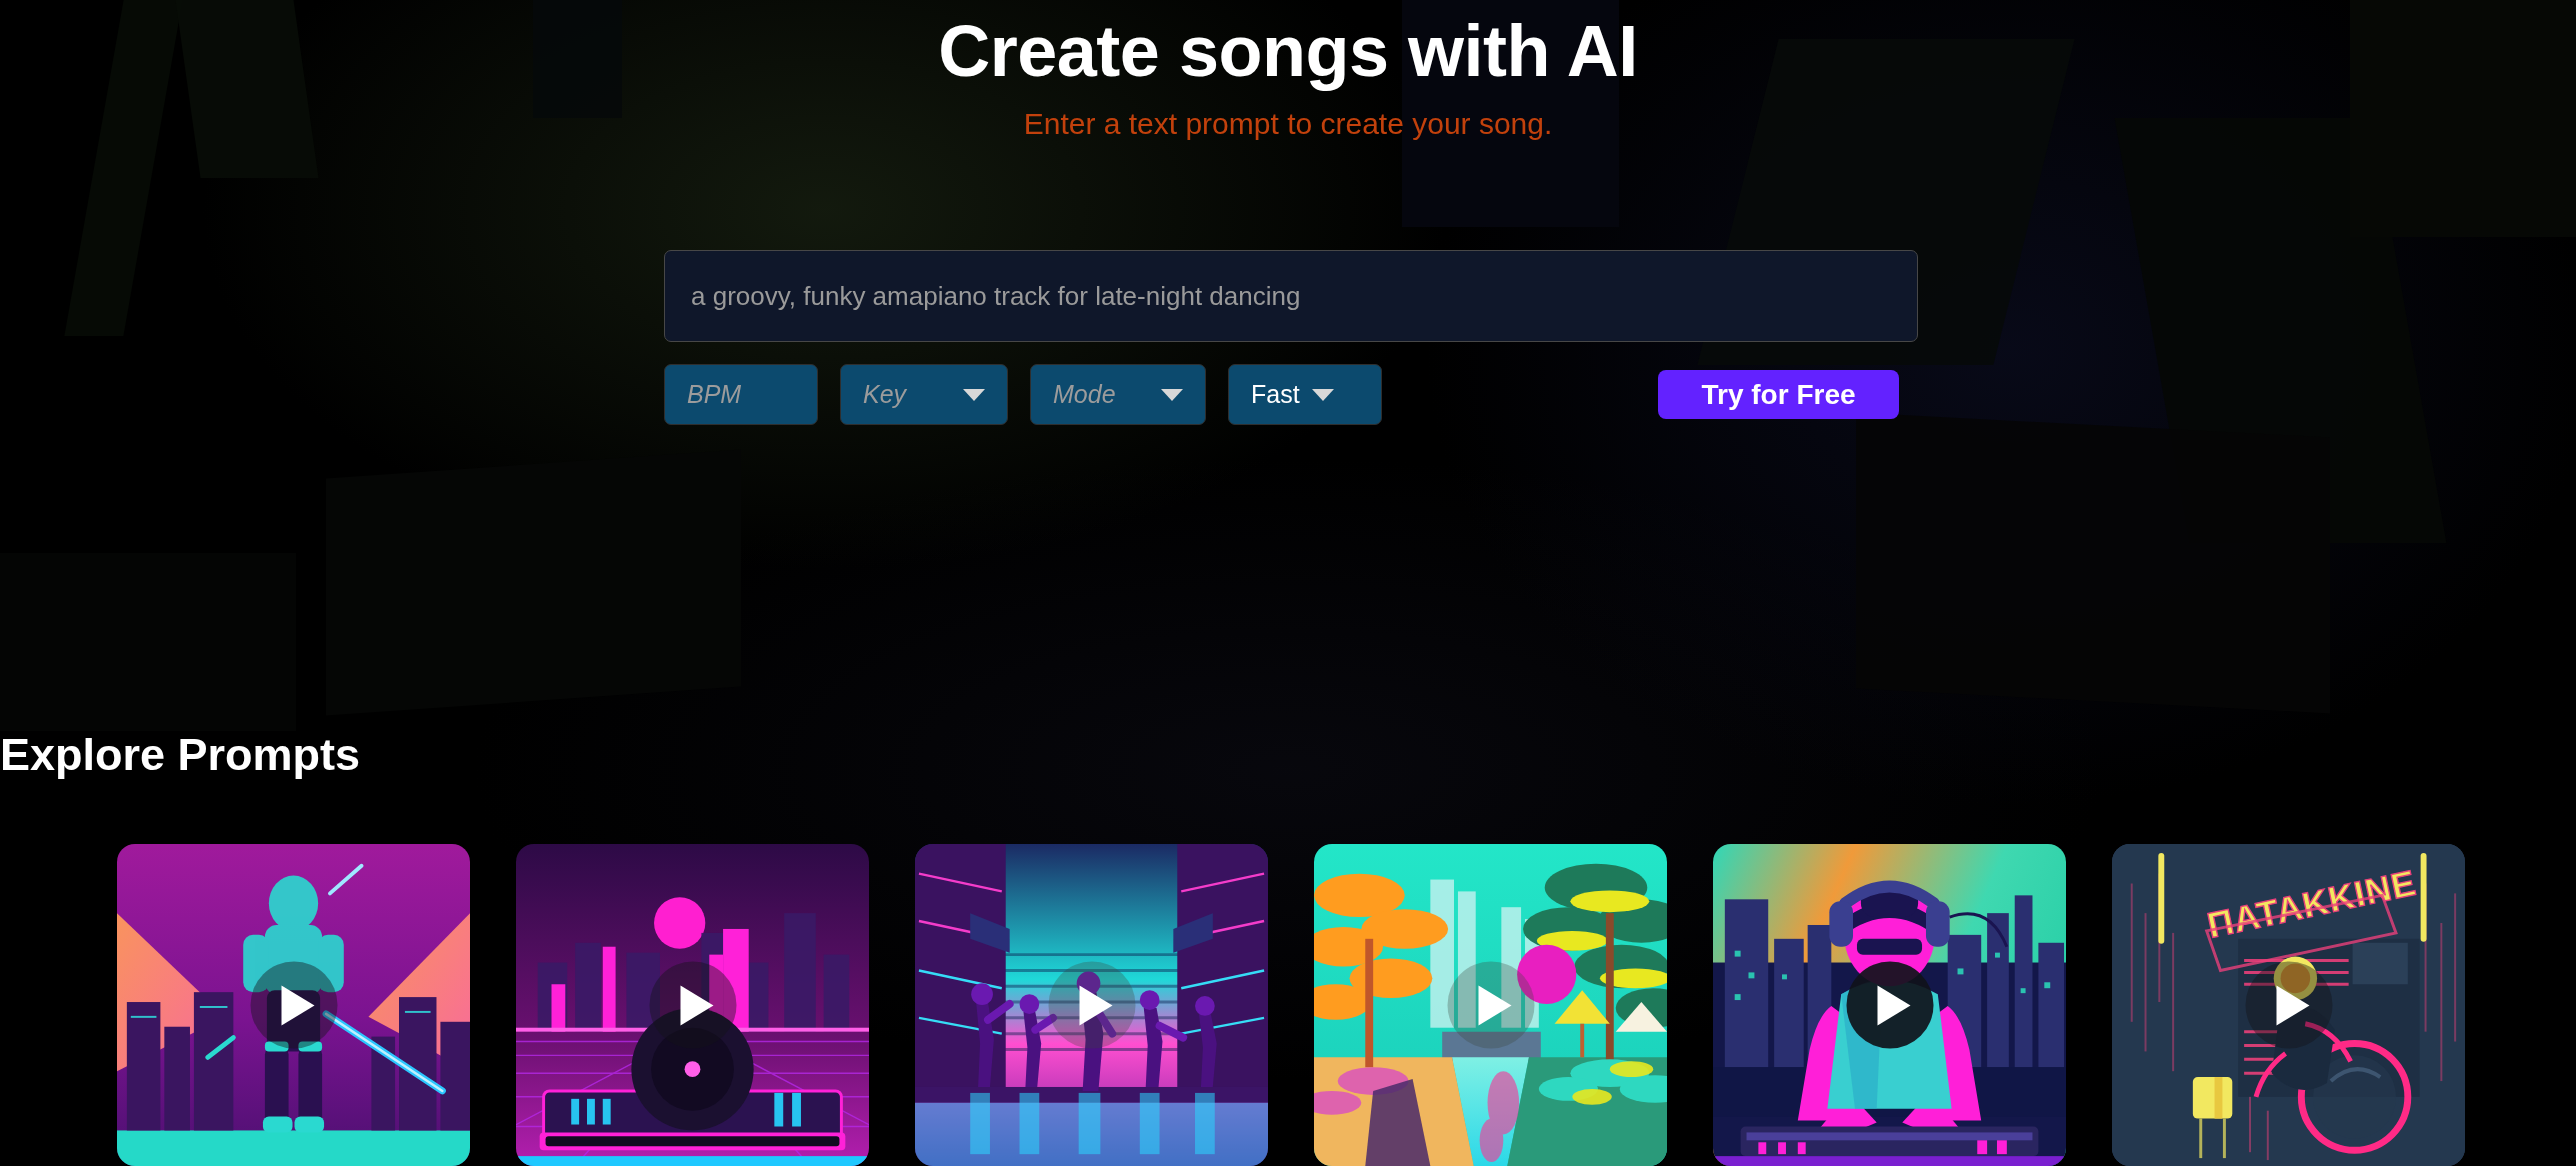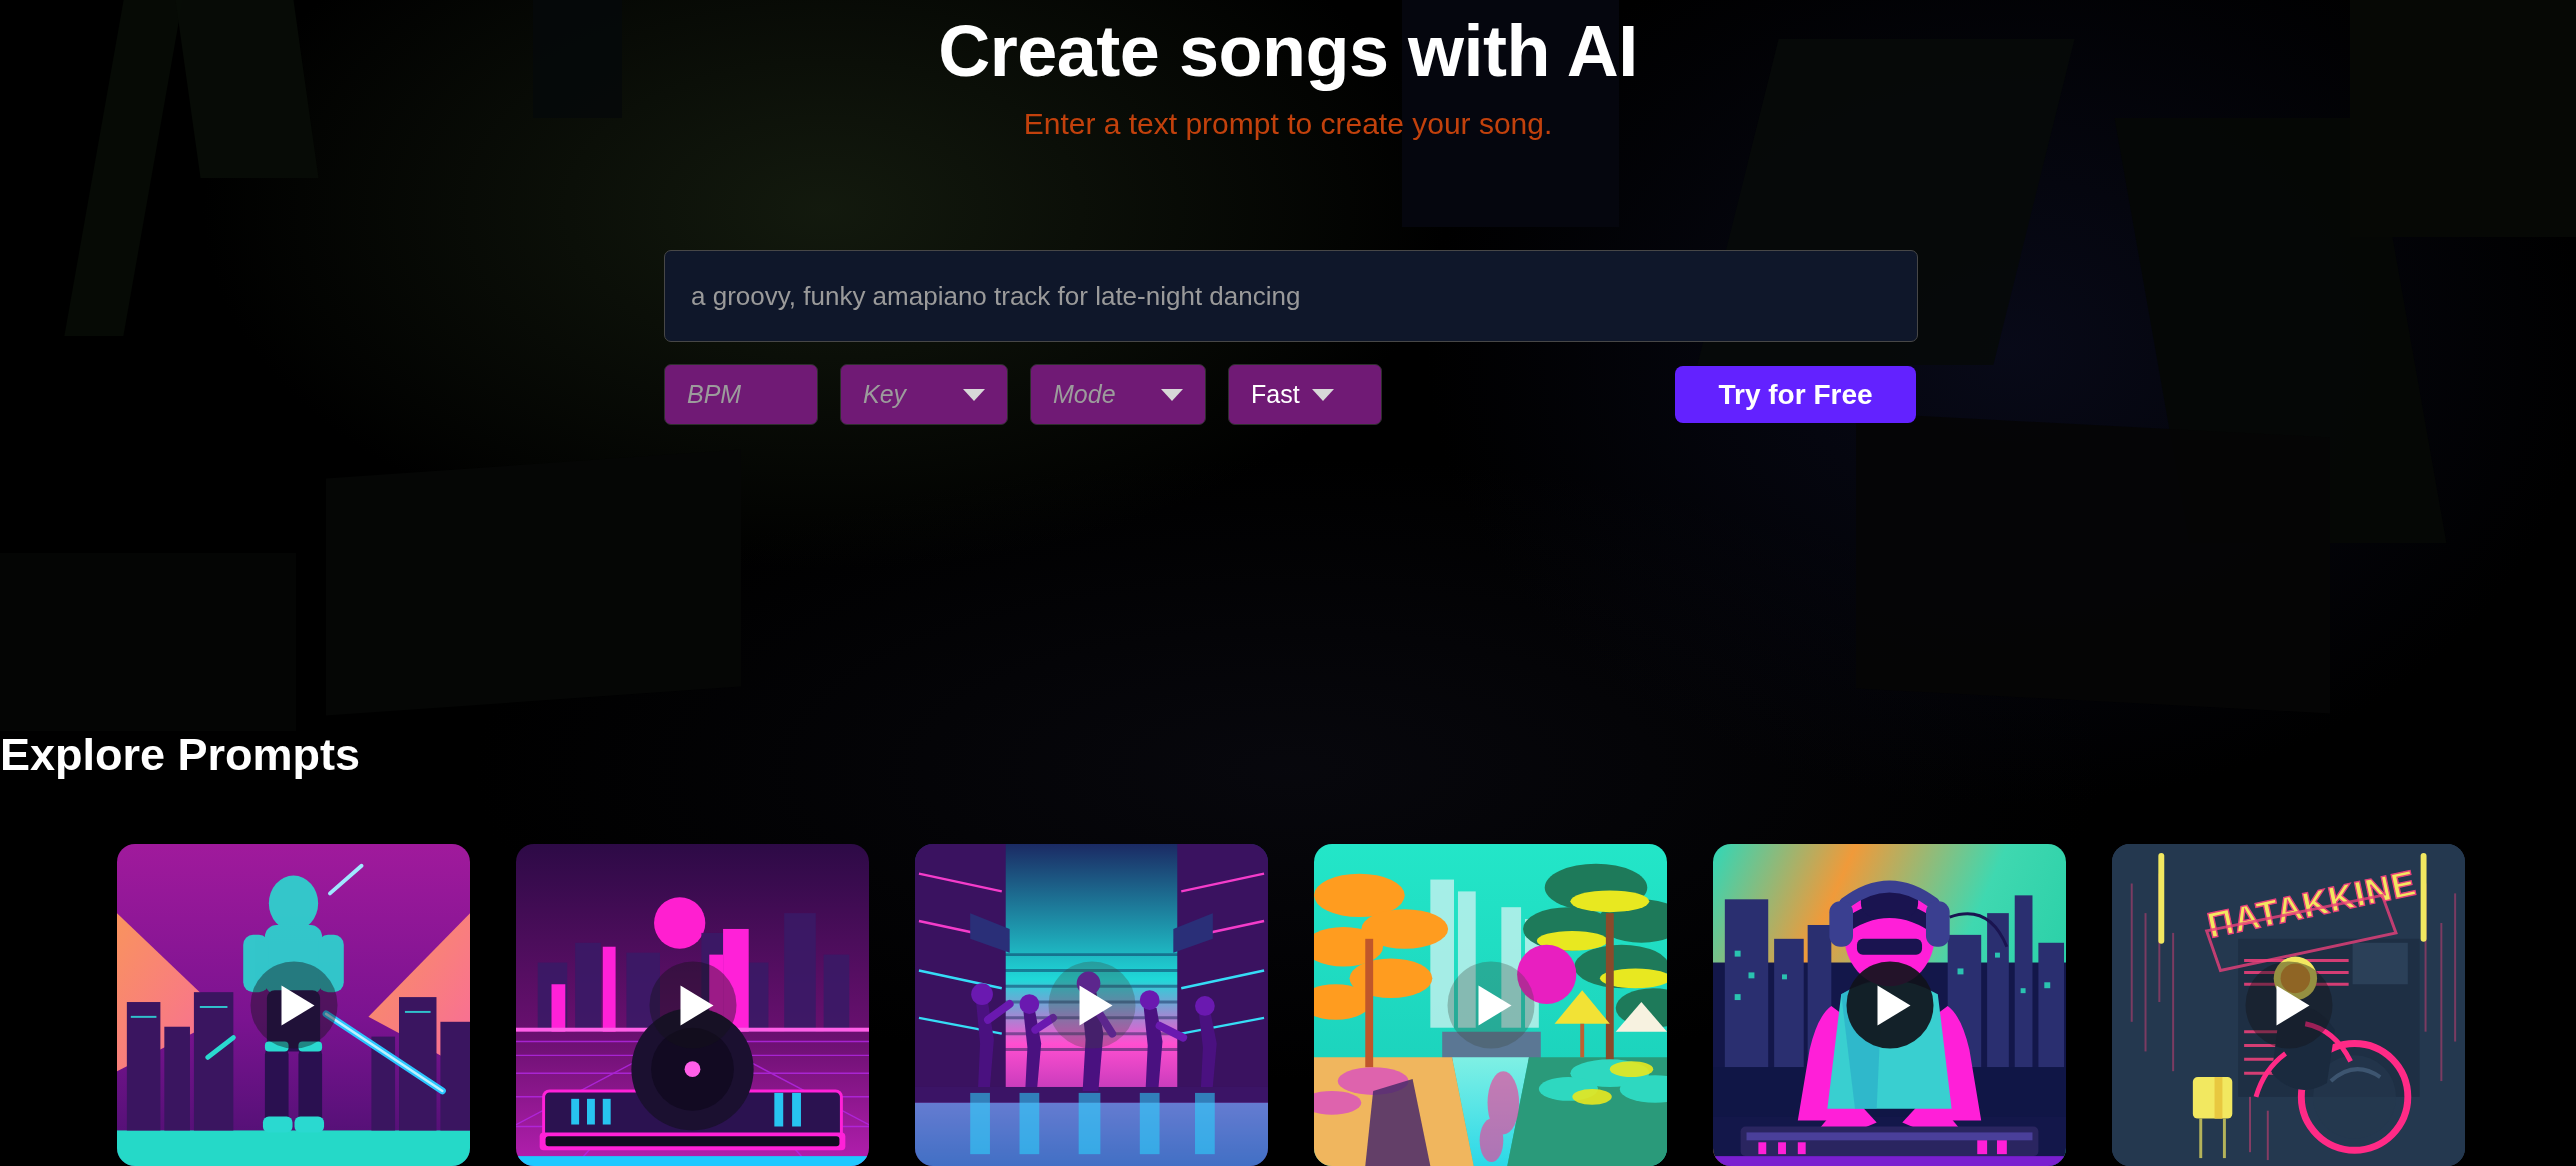--- a/index.html
+++ b/index.html
@@ -89,21 +89,21 @@
   .prompt-input::placeholder { color: #9a9a9a; opacity: 1; }
 
   .controls-row {
     display: flex;
     align-items: center;
     margin-top: 22px;
     gap: 22px;
   }
   .ctrl {
     height: 61px;
-    background: #701a75;
+    background: #0c4a6e;
     border: 1px solid #2e2e2e;
     border-radius: 7px;
     display: flex;
     align-items: center;
     padding: 0 22px;
     color: #9c9c9c;
     font-size: 25px;
     font-style: italic;
     user-select: none;
   }
@@ -117,32 +117,32 @@
     border-left: 11px solid transparent;
     border-right: 11px solid transparent;
     border-top: 12px solid #d8d8d8;
     margin-left: 12px;
     flex: none;
   }
 
   .spacer { flex: 1; }
 
   .cta {
-    height: 57px;
+    height: 49px;
     min-width: 241px;
     padding: 0 30px;
     background: #6322ff;
     border: none;
     border-radius: 8px;
     color: #ffffff;
     font-size: 28px;
     font-weight: 700;
     font-family: "Liberation Sans", sans-serif;
     cursor: pointer;
-    margin-right: 2px;
+    margin-right: 19px;
   }
 
   
   .explore-title {
     position: absolute;
     left: 0; right: 0;
     top: 729px;
     font-size: 45px;
     font-weight: 700;
     color: #ffffff;

